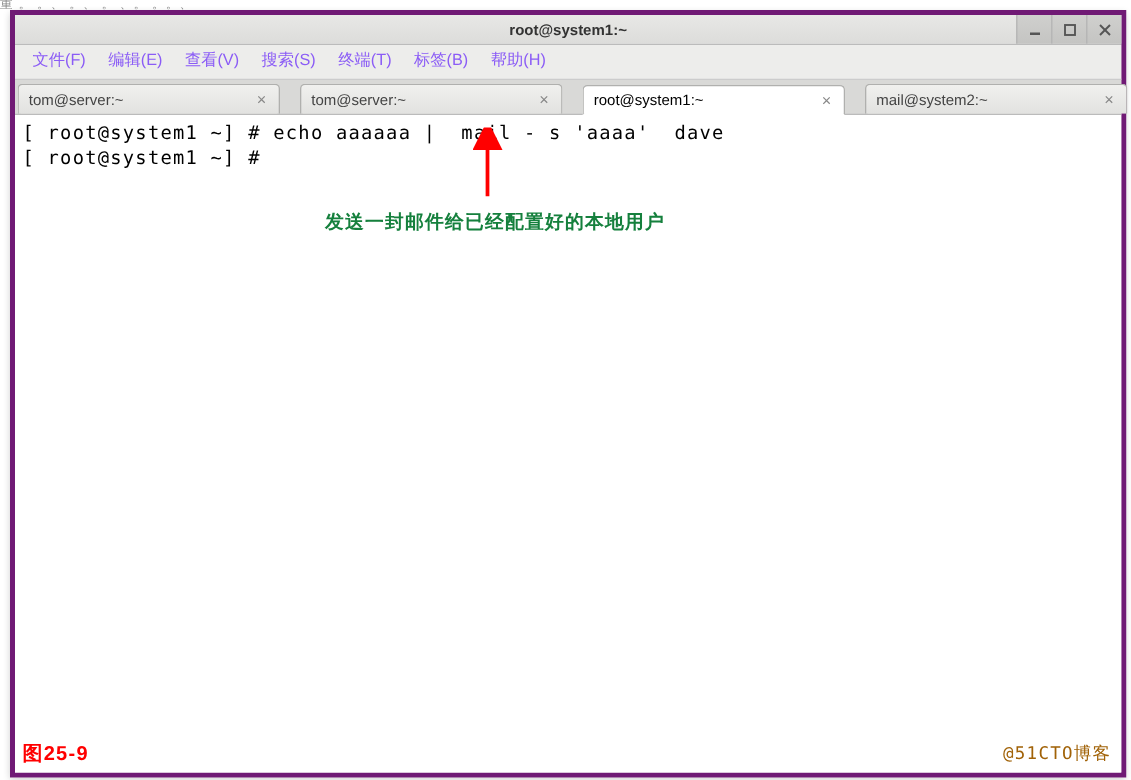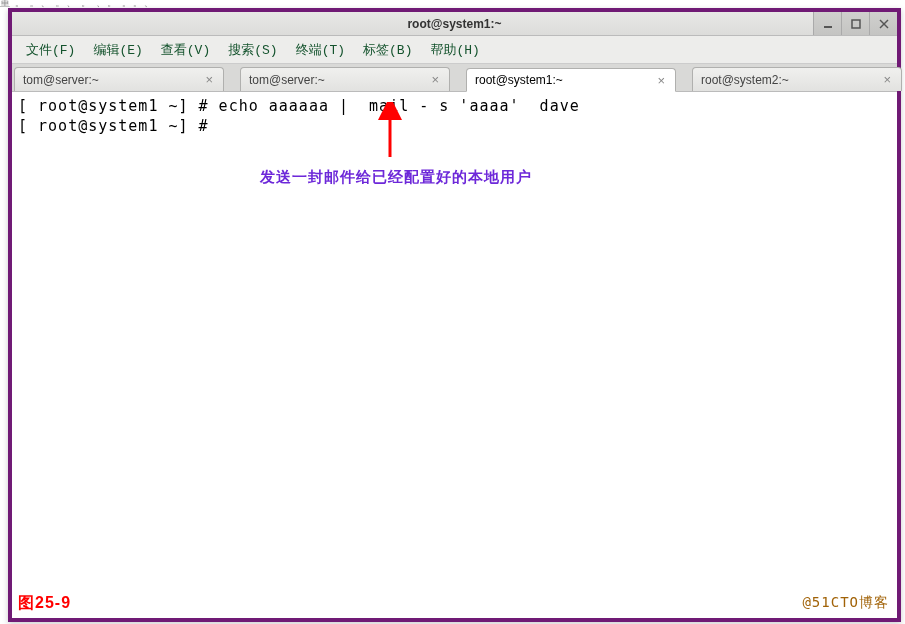--- a/index.html
+++ b/index.html
@@ -56,26 +56,25 @@
       border-left: 1px solid #aaa;
       color: #555;
       font-size: 11px;
       cursor: pointer;
     }
     .menubar {
       height: 28px;
       background: #ededeb;
       border-bottom: 1px solid #ccc;
       display: flex;
-      align-items: center;
+      align-items: flex-start;
       padding: 0 6px;
       gap: 2px;
       font-size: 13px;
-      color: #14532d;
-      font-family: Liberation Mono, monospace;
+      color: #8b5cf6;
     }
     .menu-item {
       padding: 3px 8px;
       cursor: pointer;
     }
     .tabbar {
       height: 28px;
       background: #d9d9d7;
       border-bottom: 1px solid #bbb;
       display: flex;
@@ -130,21 +129,21 @@
     .annotation-arrow {
       position: absolute;
       left: 358px;
       top: 10px;
       pointer-events: none;
     }
     .annotation-text {
       position: absolute;
       left: 248px;
       top: 76px;
-      color: #6d28d9;
+      color: #15803d;
       font-family: "Microsoft YaHei", sans-serif;
       font-size: 15px;
       font-weight: bold;
       pointer-events: none;
     }
     .figure-label {
       position: absolute;
       left: 6px;
       bottom: 4px;
       color: #ff0000;
@@ -214,21 +213,21 @@
     </div>
     <div class="tab">
       <span class="tab-label">tom@server:~</span>
       <span class="tab-close">×</span>
     </div>
     <div class="tab active">
       <span class="tab-label">root@system1:~</span>
       <span class="tab-close">×</span>
     </div>
     <div class="tab">
-      <span class="tab-label">root@system2:~</span>
+      <span class="tab-label">mail@system2:~</span>
       <span class="tab-close">×</span>
     </div>
   </div>
 
   <div class="terminal-body">
     <div class="terminal-line">[ root@system1 ~] # echo aaaaaa |  mail - s 'aaaa'  dave</div>
     <div class="terminal-line">[ root@system1 ~] #</div>
 
     <svg class="annotation-arrow" width="40" height="60">
       <defs>

